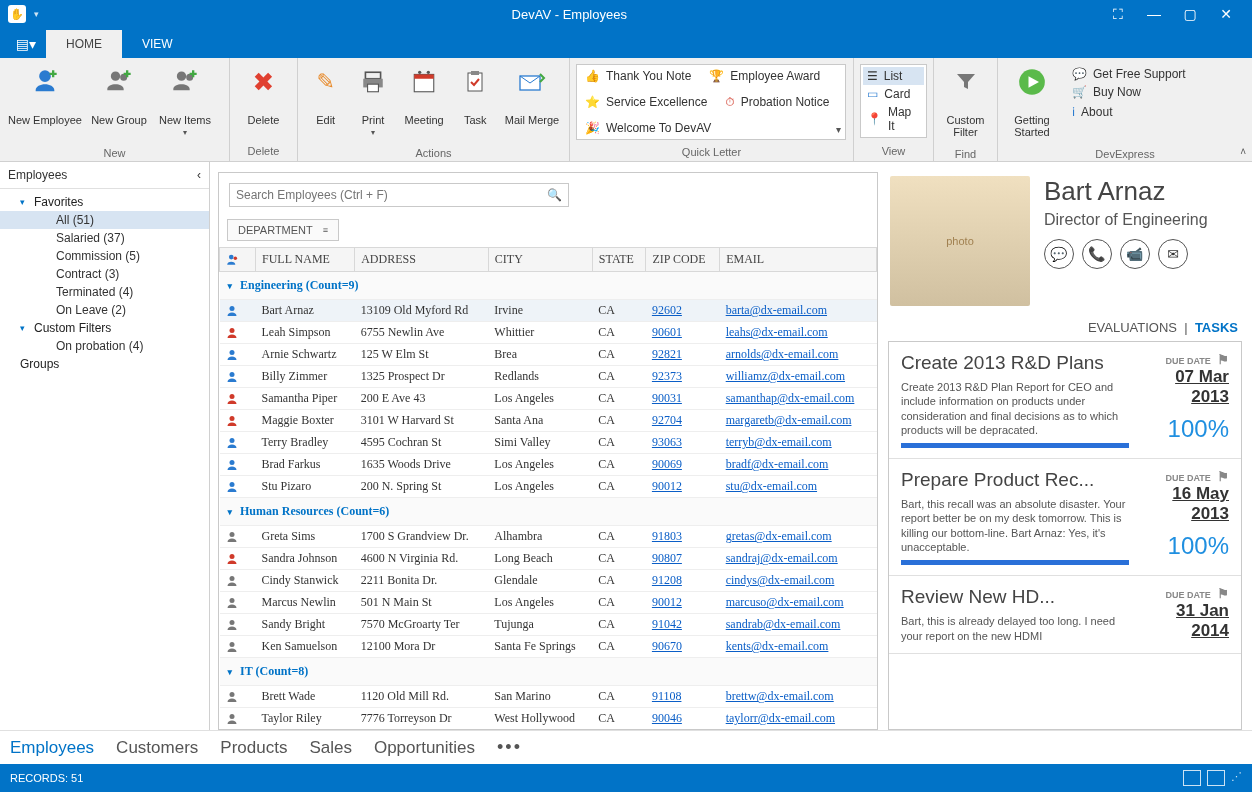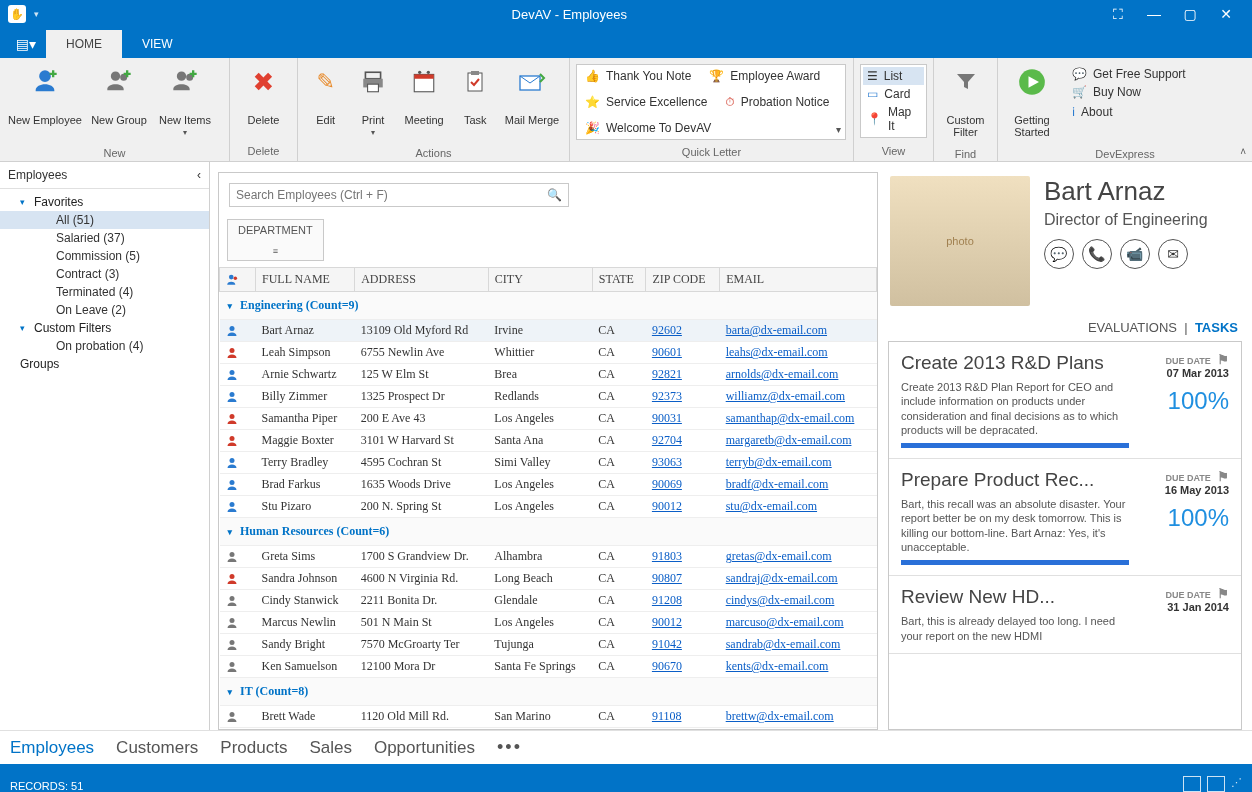--- a/index.html
+++ b/index.html
@@ -39,21 +39,21 @@
 .tree .node.head{font-weight:normal;padding-left:20px;color:#222;}
 .tree .node.child{padding-left:56px;}
 .tree .node.sel{background:#d7e4f2;}
 .tree .chev{font-size:9px;color:#0173c7;width:10px;display:inline-block;}
 .content{flex:1;display:flex;gap:10px;padding:10px 10px 0 8px;overflow:hidden;}
 .gridwrap{flex:1;border:1px solid #c9c9c9;display:flex;flex-direction:column;overflow:hidden;}
 .searchrow{display:flex;justify-content:flex-start;padding:10px 10px 6px;}
 .searchbox{border:1px solid #c9c9c9;width:340px;height:24px;display:flex;align-items:center;padding:0 6px;background:#fff;}
 .searchbox input{border:none;outline:none;flex:1;font-size:12px;color:#777;}
 .grp-panel{padding:6px 8px;}
-.grp-chip{border:1px solid #c9c9c9;background:#fafafa;display:inline-flex;align-items:center;gap:10px;padding:4px 10px;font-size:11px;color:#555;flex-direction:column;}
+.grp-chip{border:1px solid #c9c9c9;background:#fafafa;display:inline-flex;align-items:center;gap:10px;padding:4px 10px;font-size:11px;color:#555;}
 .grid{flex:1;overflow:auto;font-family:Liberation Serif, serif;}
 table.g{width:100%;border-collapse:collapse;font-size:12px;}
 table.g th{background:#f5f5f5;border:1px solid #d8d8d8;text-align:left;padding:4px 6px;font-weight:normal;color:#444;}
 table.g td{border-bottom:1px solid #eee;padding:3px 6px;white-space:nowrap;}
 tr.grouprow td{background:#fafafa;color:#0173c7;font-weight:bold;padding:6px 8px;}
 tr.grouprow .gchev{font-size:9px;margin-right:8px;}
 tr.datarow.sel td{background:#eef3f8;}
 td.zip, td.email{color:#0a5ec7;text-decoration:underline;cursor:pointer;}
 .detail{width:354px;display:flex;flex-direction:column;overflow:hidden;}
 .detail-hdr{display:flex;gap:14px;padding:4px 2px 10px;}
@@ -65,29 +65,29 @@
 .detail-tabs{text-align:right;font-size:13px;padding:4px 4px 6px;color:#555;}
 .detail-tabs .dt{cursor:pointer;}
 .detail-tabs .dt.active{color:#0173c7;font-weight:bold;}
 .tasklist{flex:1;border:1px solid #c9c9c9;overflow:auto;}
 .task{border-bottom:1px solid #e0e0e0;padding:10px 12px;display:flex;gap:10px;}
 .task-main{flex:1;}
 .task-title{font-size:19px;color:#444;margin-bottom:6px;white-space:nowrap;overflow:hidden;text-overflow:ellipsis;}
 .task-desc{font-size:11px;color:#555;line-height:1.3;}
 .task-side{width:90px;text-align:right;}
 .due-lbl{font-size:9px;color:#888;font-weight:bold;}
-.due-date{font-size:11px;font-weight:bold;}
+.due-date{font-size:17px;font-weight:bold;text-decoration:underline;}
 .flag{font-size:13px;color:#888;margin-left:4px;}
 .pct{font-size:24px;color:#1f8fe0;font-weight:normal;margin-top:8px;}
 .pbar{height:5px;background:#2a70d8;margin-top:6px;}
 .modulebar{height:34px;display:flex;align-items:center;gap:22px;padding:0 10px;font-size:17px;color:#555;border-top:1px solid #e0e0e0;}
 .modulebar .mod{cursor:pointer;}
 .modulebar .mod.active{color:#0173c7;}
 .modulebar .more{font-size:18px;letter-spacing:2px;cursor:pointer;}
-.statusbar{height:28px;background:#0173c7;color:#fff;display:flex;align-items:flex-end;padding:0 10px;font-size:11px;justify-content:space-between;}
+.statusbar{height:28px;background:#0173c7;color:#fff;display:flex;align-items:center;padding:0 10px;font-size:11px;justify-content:space-between;}
 .statusbar .sicons{display:flex;gap:6px;}
 .statusbar .sicon{width:18px;height:16px;border:1px solid #fff;opacity:.8;cursor:pointer;}
 svg{display:block;}
 </style>
 </head>
 <body>
 
 <div class="titlebar">
   <div class="qa-icon">✋</div>
   <span style="color:#cfe5f4;font-size:9px;margin-left:2px;">▾</span>

